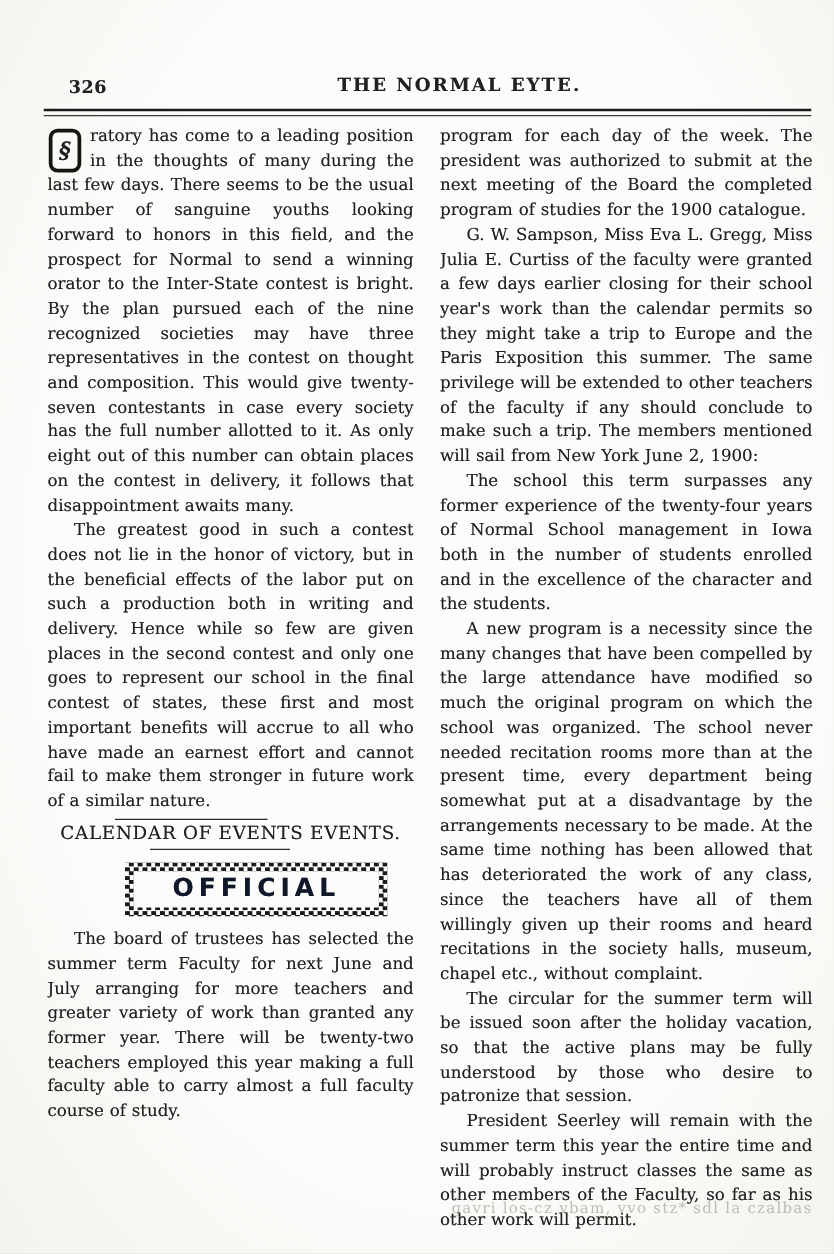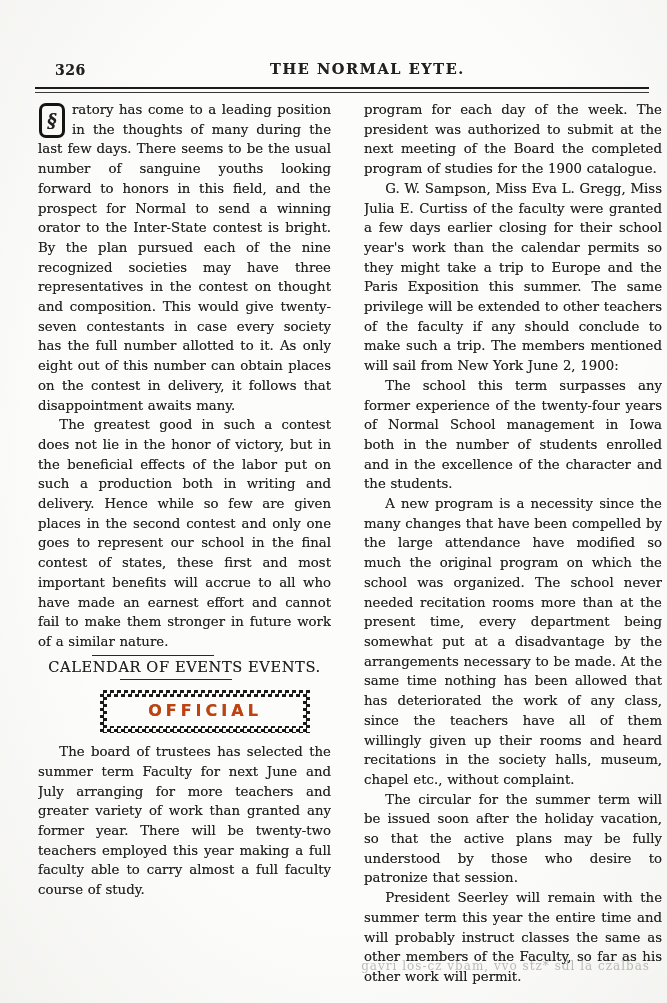--- a/index.html
+++ b/index.html
@@ -20,21 +20,21 @@
     font-size:14.5px; font-weight:bold; letter-spacing:1.6px;
     transform:translateX(34px);
   }
   .rule-double {
     position:absolute; top:87px; left:35px; width:614px; height:3px;
     border-top:2.5px solid #1c1b19; border-bottom:1px solid #3a3836;
   }
   
   .col { position:absolute; top:100px; height:888px; overflow:hidden; font-size:13.3px; line-height:19.7px; }
   .col-left  { left:38px;  width:293px; }
-  .col-right { left:352px; width:298px;margin-left:12px; }
+  .col-right { left:352px; width:298px; }
   .col p { margin:0; text-align:justify; text-indent:1.6em; word-spacing:0.5px; }
   .col p.no-indent { text-indent:0; }
   .col-right p:first-child { text-indent:0; }
   
   .drop-cap {
     float:left; width:20px; height:29px; margin:3px 7px 1px 1px;
     border:3px solid #16140f; border-radius:7px;
     display:flex; align-items:center; justify-content:center;
     font-size:18px; font-weight:bold; font-style:italic;
   }
@@ -46,21 +46,21 @@
   .calendar [data-repeat] { display:block; }
   .cal-row { margin:0; text-indent:26px; white-space:pre-wrap; line-height:20.5px; font-size:13.6px; word-spacing:1px; text-align:left !important; }
   
   .official-outer {
     width:196px; margin:10px auto 9px 62px; padding:7px;
     background:repeating-conic-gradient(#1b1a18 0% 25%, rgba(0,0,0,0) 0% 50%) 0 0 / 7px 7px;
   }
   .official-inner {
     background:#fcfcfa; padding:4px 8px 5px 8px; text-align:center;
     font-family:"DejaVu Sans", sans-serif; font-weight:900;
-    font-size:16px; letter-spacing:4px; color:#c2410c;
+    font-size:20px; letter-spacing:4px; color:#0f172a;
   }
   
   .bleed-line {
     position:absolute; left:352px; top:959px; width:298px;
     font-size:12px; color:#8b8884; opacity:0.55; filter:blur(0.6px);
     text-align:right; letter-spacing:1px; text-shadow:none;
   }
 </style>
 </head>
 <body>

